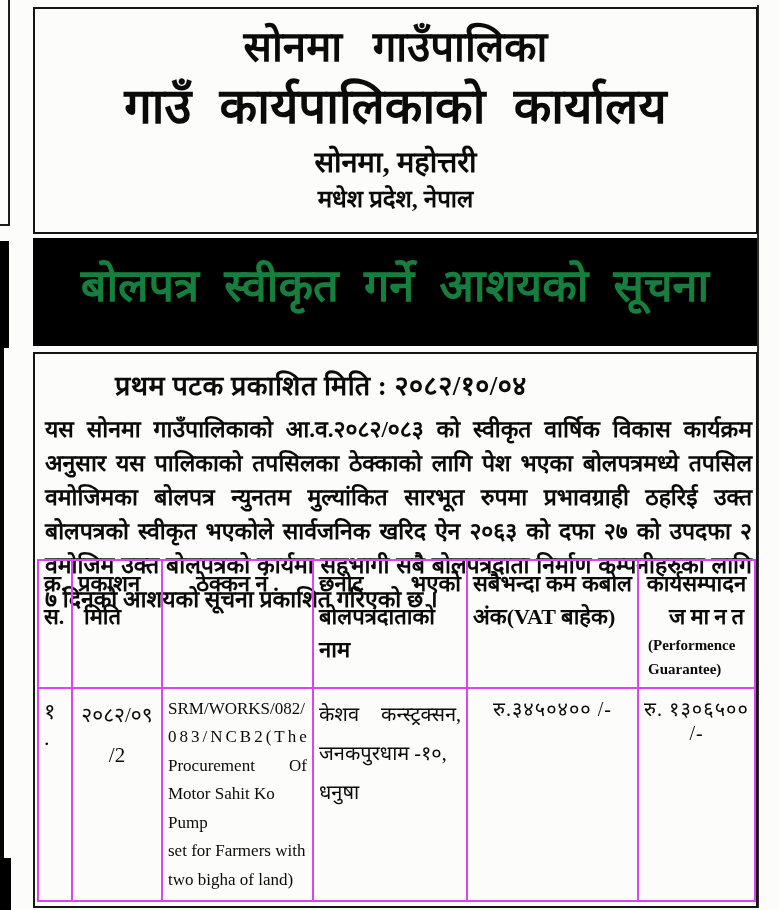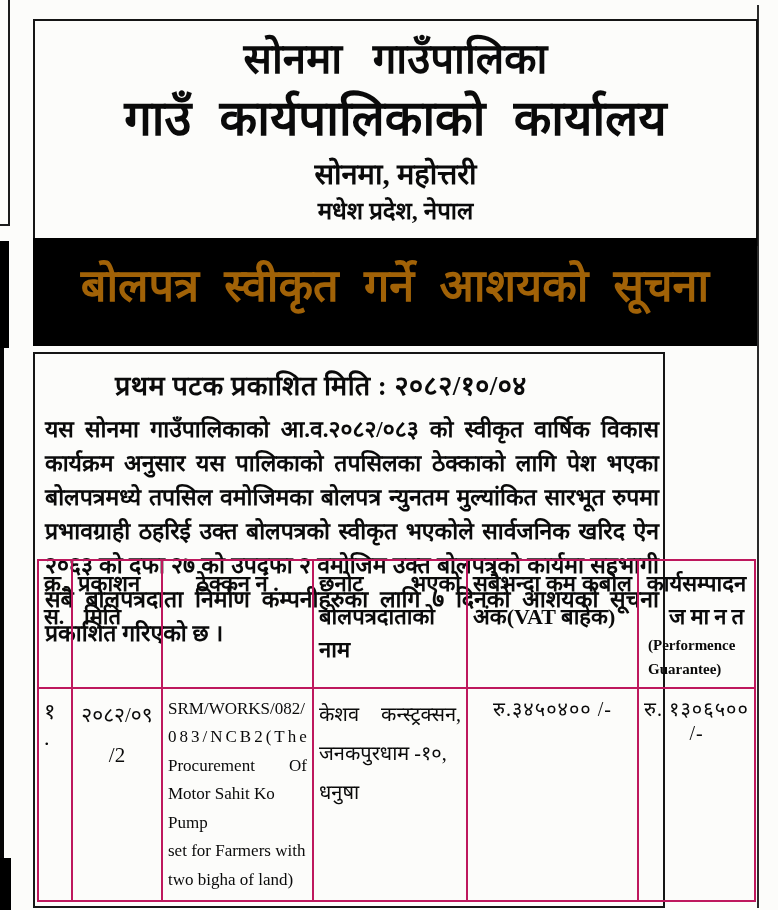--- a/index.html
+++ b/index.html
@@ -15,60 +15,60 @@
   .art{position:absolute;background:#1c1c1c;}
   .art-line-top{left:8px;top:0;width:2px;height:225px;}
   .art-stub{left:0;top:224px;width:10px;height:2px;}
   .art-bar-banner{left:0;top:241px;width:9px;height:107px;background:#000;}
   .art-line-mid{left:0;top:348px;width:4px;height:512px;background:#050505;}
   .art-bar-bottom{left:0;top:858px;width:11px;height:52px;background:#000;}
   .art-right-line{left:757px;top:5px;width:2px;height:903px;background:#2a2a2a;}
 
   
   .header-box{
-    position:absolute;left:33px;top:19px;width:725px;height:227px;
+    position:absolute;left:33px;top:7px;width:725px;height:227px;
     border:2px solid #151515;box-sizing:border-box;
     text-align:center;
   }
   .lh1{margin-top:10px;font-size:42px;font-weight:bold;word-spacing:20px;line-height:56px;}
   .lh2{font-size:49px;font-weight:bold;word-spacing:16px;line-height:64px;}
   .lh3{font-size:29px;font-weight:600;line-height:42px;margin-top:2px;}
   .lh4{font-size:24px;font-weight:600;line-height:32px;}
 
   
   .banner{
     position:absolute;left:33px;top:238px;width:724px;height:108px;
-    background:#000;color:#a16207;
+    background:#000;color:#15803d;
     display:flex;align-items:center;justify-content:center;
     padding-bottom:18px;box-sizing:border-box;
     font-size:45px;font-weight:bold;word-spacing:14px;
   }
 
   
   .lower-box{
-    position:absolute;left:33px;top:352px;width:632px;height:556px;
+    position:absolute;left:33px;top:352px;width:725px;height:556px;
     border:2px solid #151515;box-sizing:border-box;
   }
   .pub-line{
     margin:12px 0 0 80px;
     font-size:27px;font-weight:bold;letter-spacing:.5px;
   }
   .body-par{
     margin:10px 4px 0 10px;
     font-size:23px;font-weight:600;
     line-height:34px;text-align:justify;
   }
 
   
   table.notice{
     position:absolute;left:2px;right:2px;bottom:4px;
     border-collapse:collapse;table-layout:fixed;width:717px;
   }
   table.notice td{
-    border:2px solid #be185d;
+    border:2px solid #d946ef;
     vertical-align:top;
     padding:6px 5px;
     box-sizing:border-box;
   }
   .hdr{font-size:22px;font-weight:bold;line-height:33px;}
   .th-sn{padding-left:6px;}
   .th-pub{padding-left:7px;}
   .th-pub .ind{margin-left:6px;}
   .th-contract{text-align:center;}
   .spread{text-align:justify;text-align-last:justify;}

